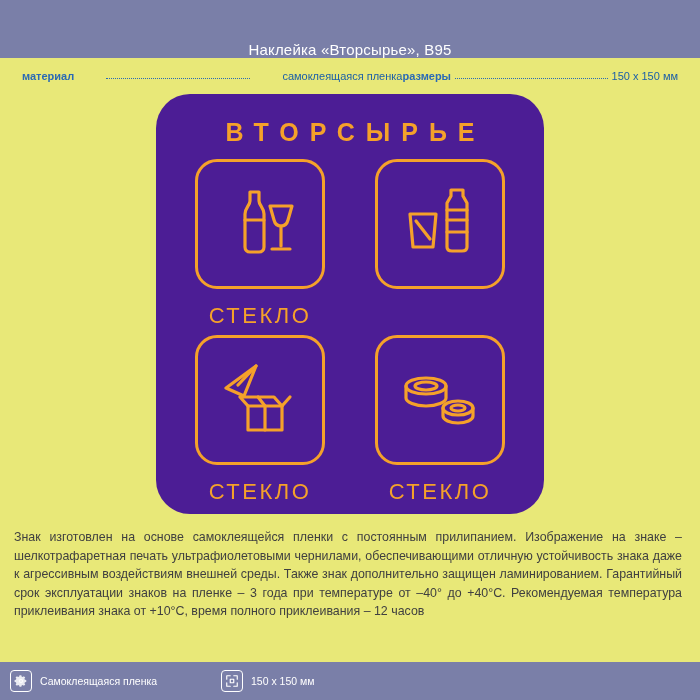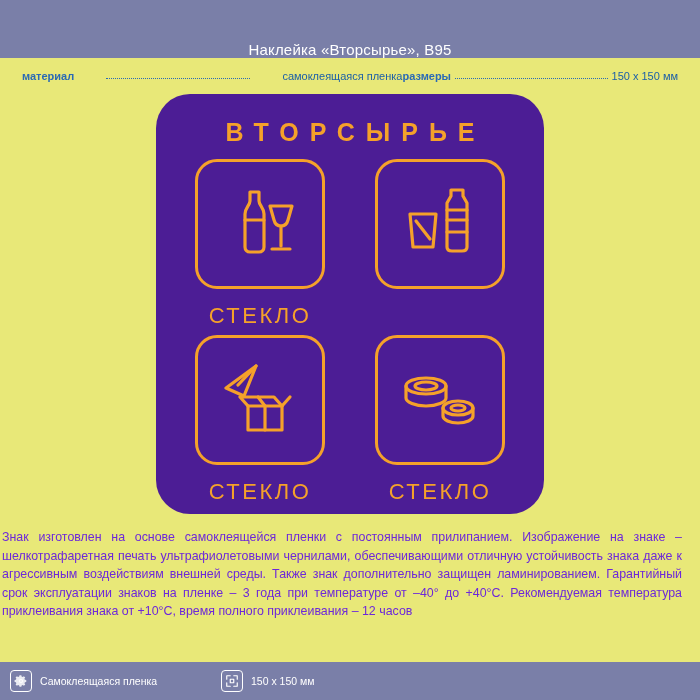--- a/index.html
+++ b/index.html
@@ -90,22 +90,22 @@
     color: #f5a12a;
     font-size: 22px;
     font-weight: normal;
     letter-spacing: 2.5px;
     margin-top: 14px;
     margin-bottom: 4px;
   }
 
   
   .description {
-    padding: 14px 18px 0 2px;
-    color: #6d28d9;
+    padding: 14px 18px 0 14px;
+    color: #404040;
     font-size: 12.4px;
     line-height: 1.5;
     text-align: justify;
   }
 
   
   .footer {
     position: absolute;
     left: 0; right: 0; bottom: 0;
     height: 38px;

